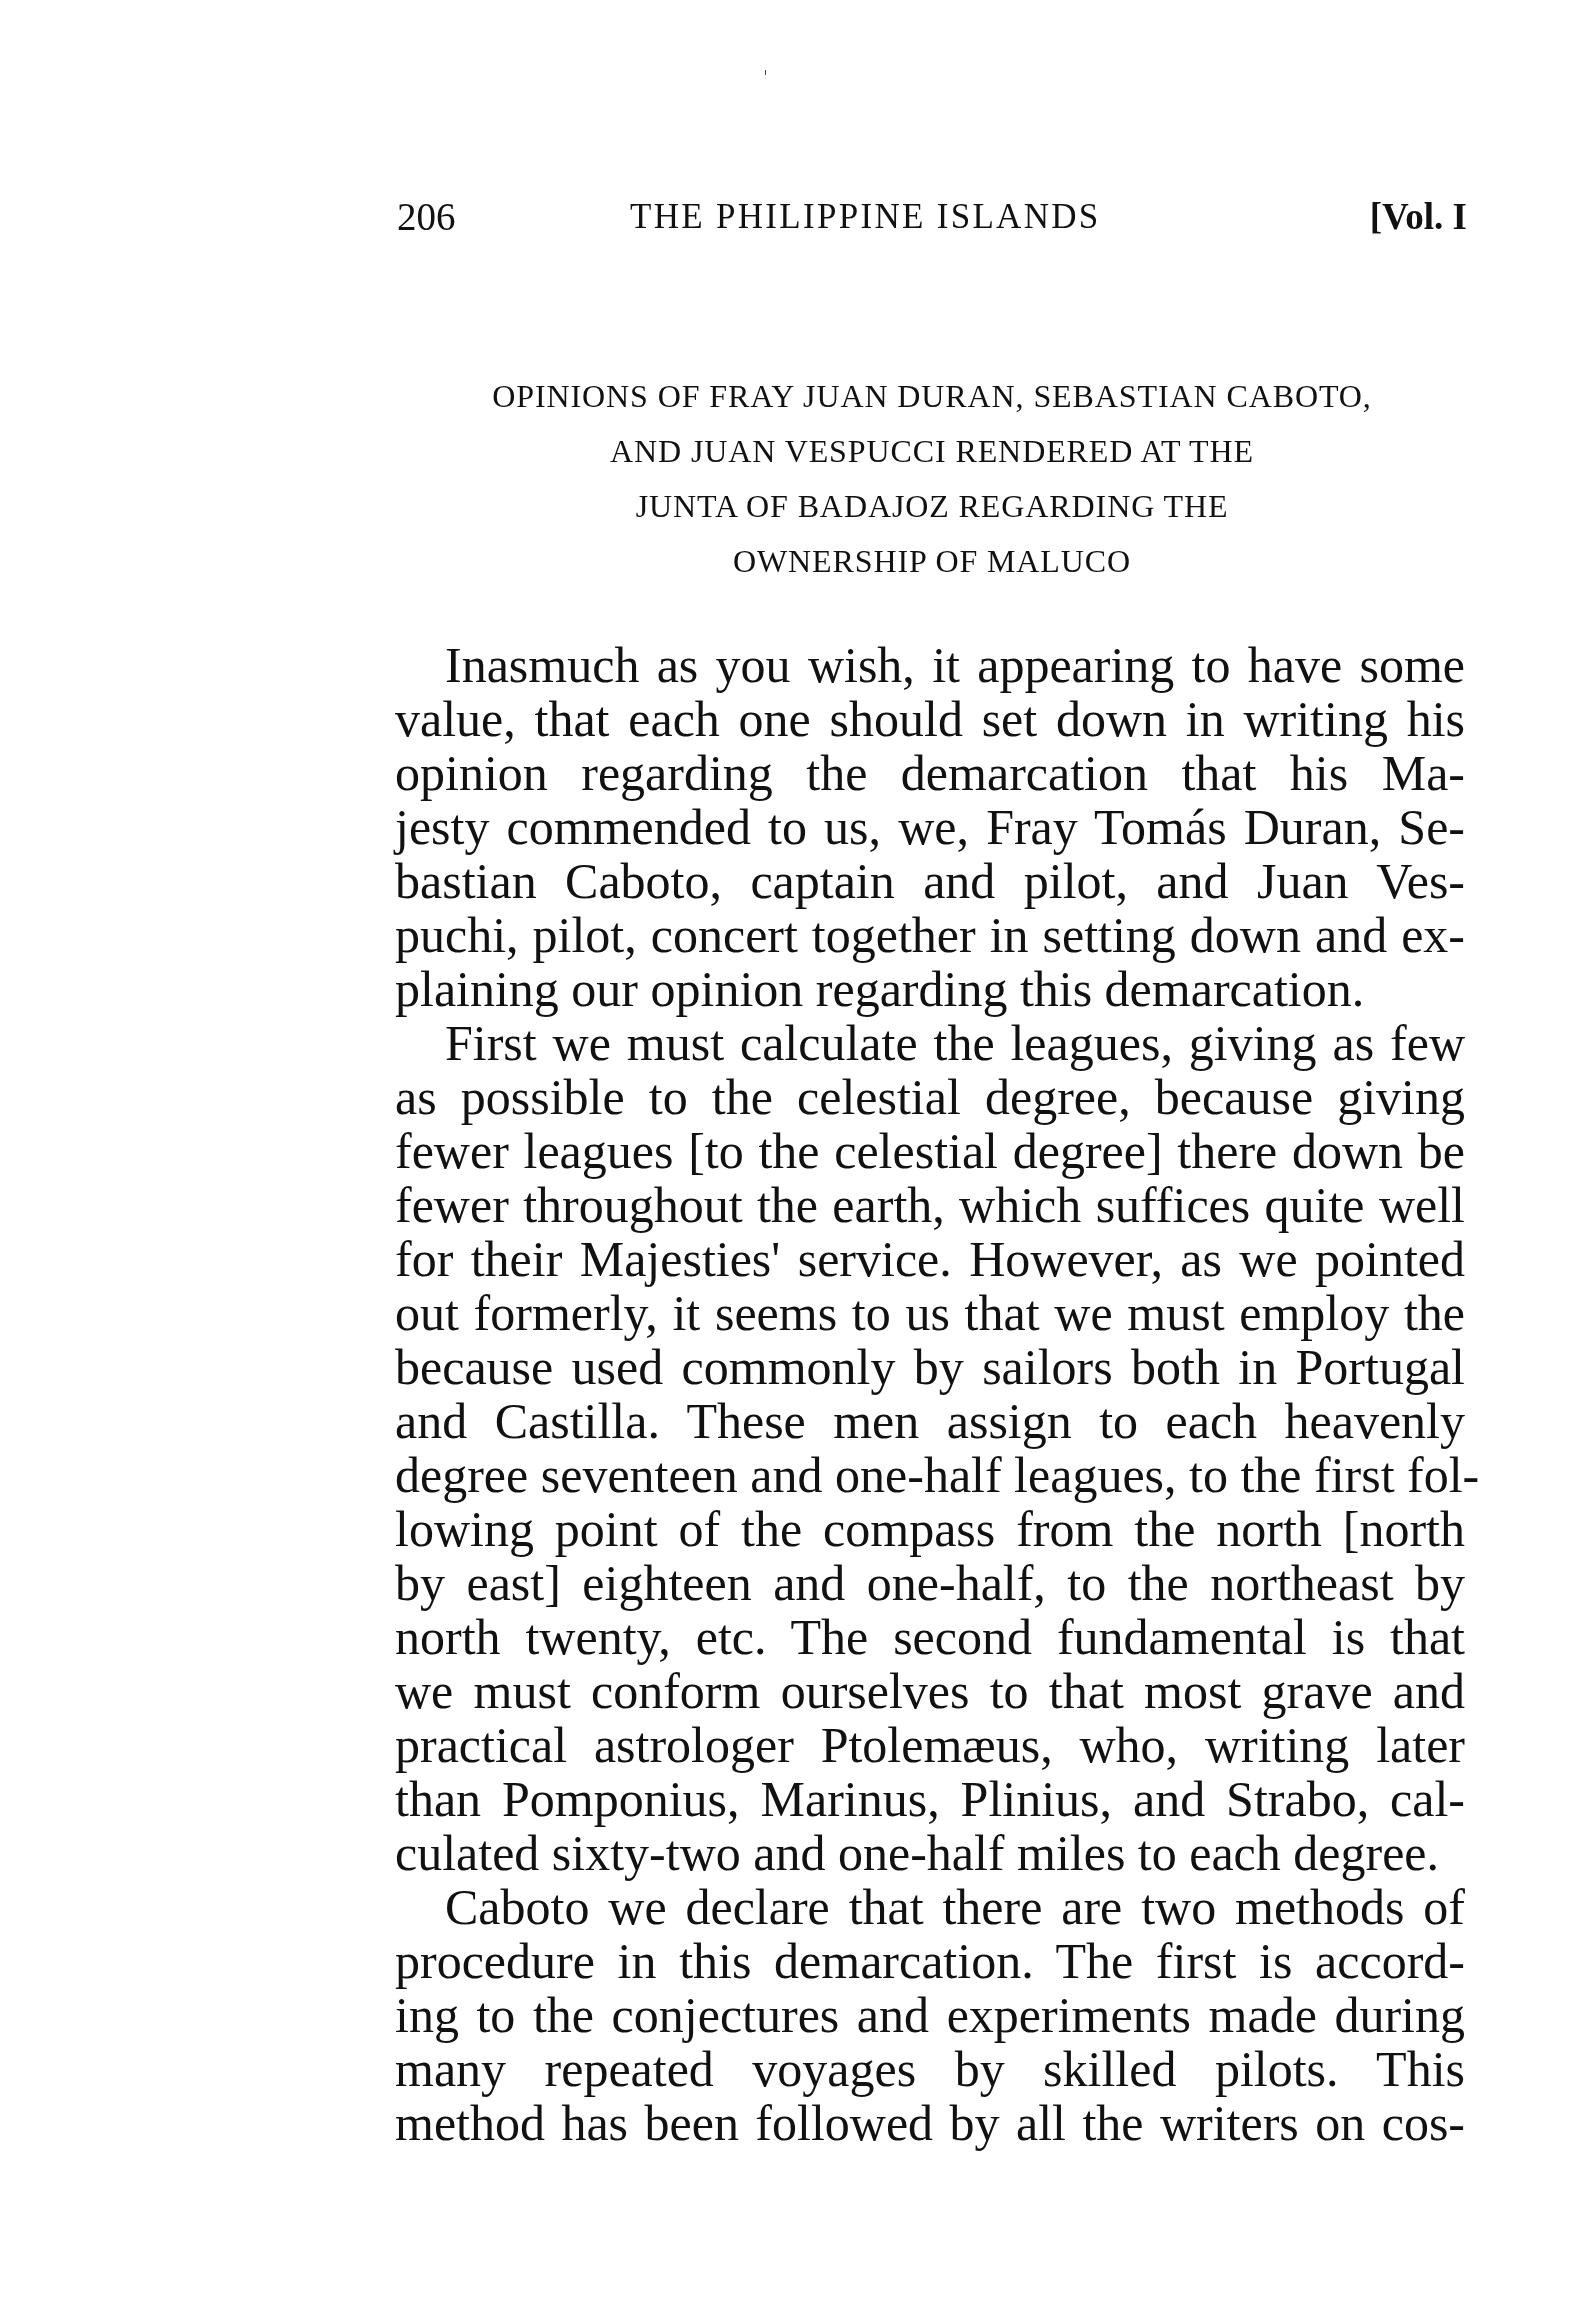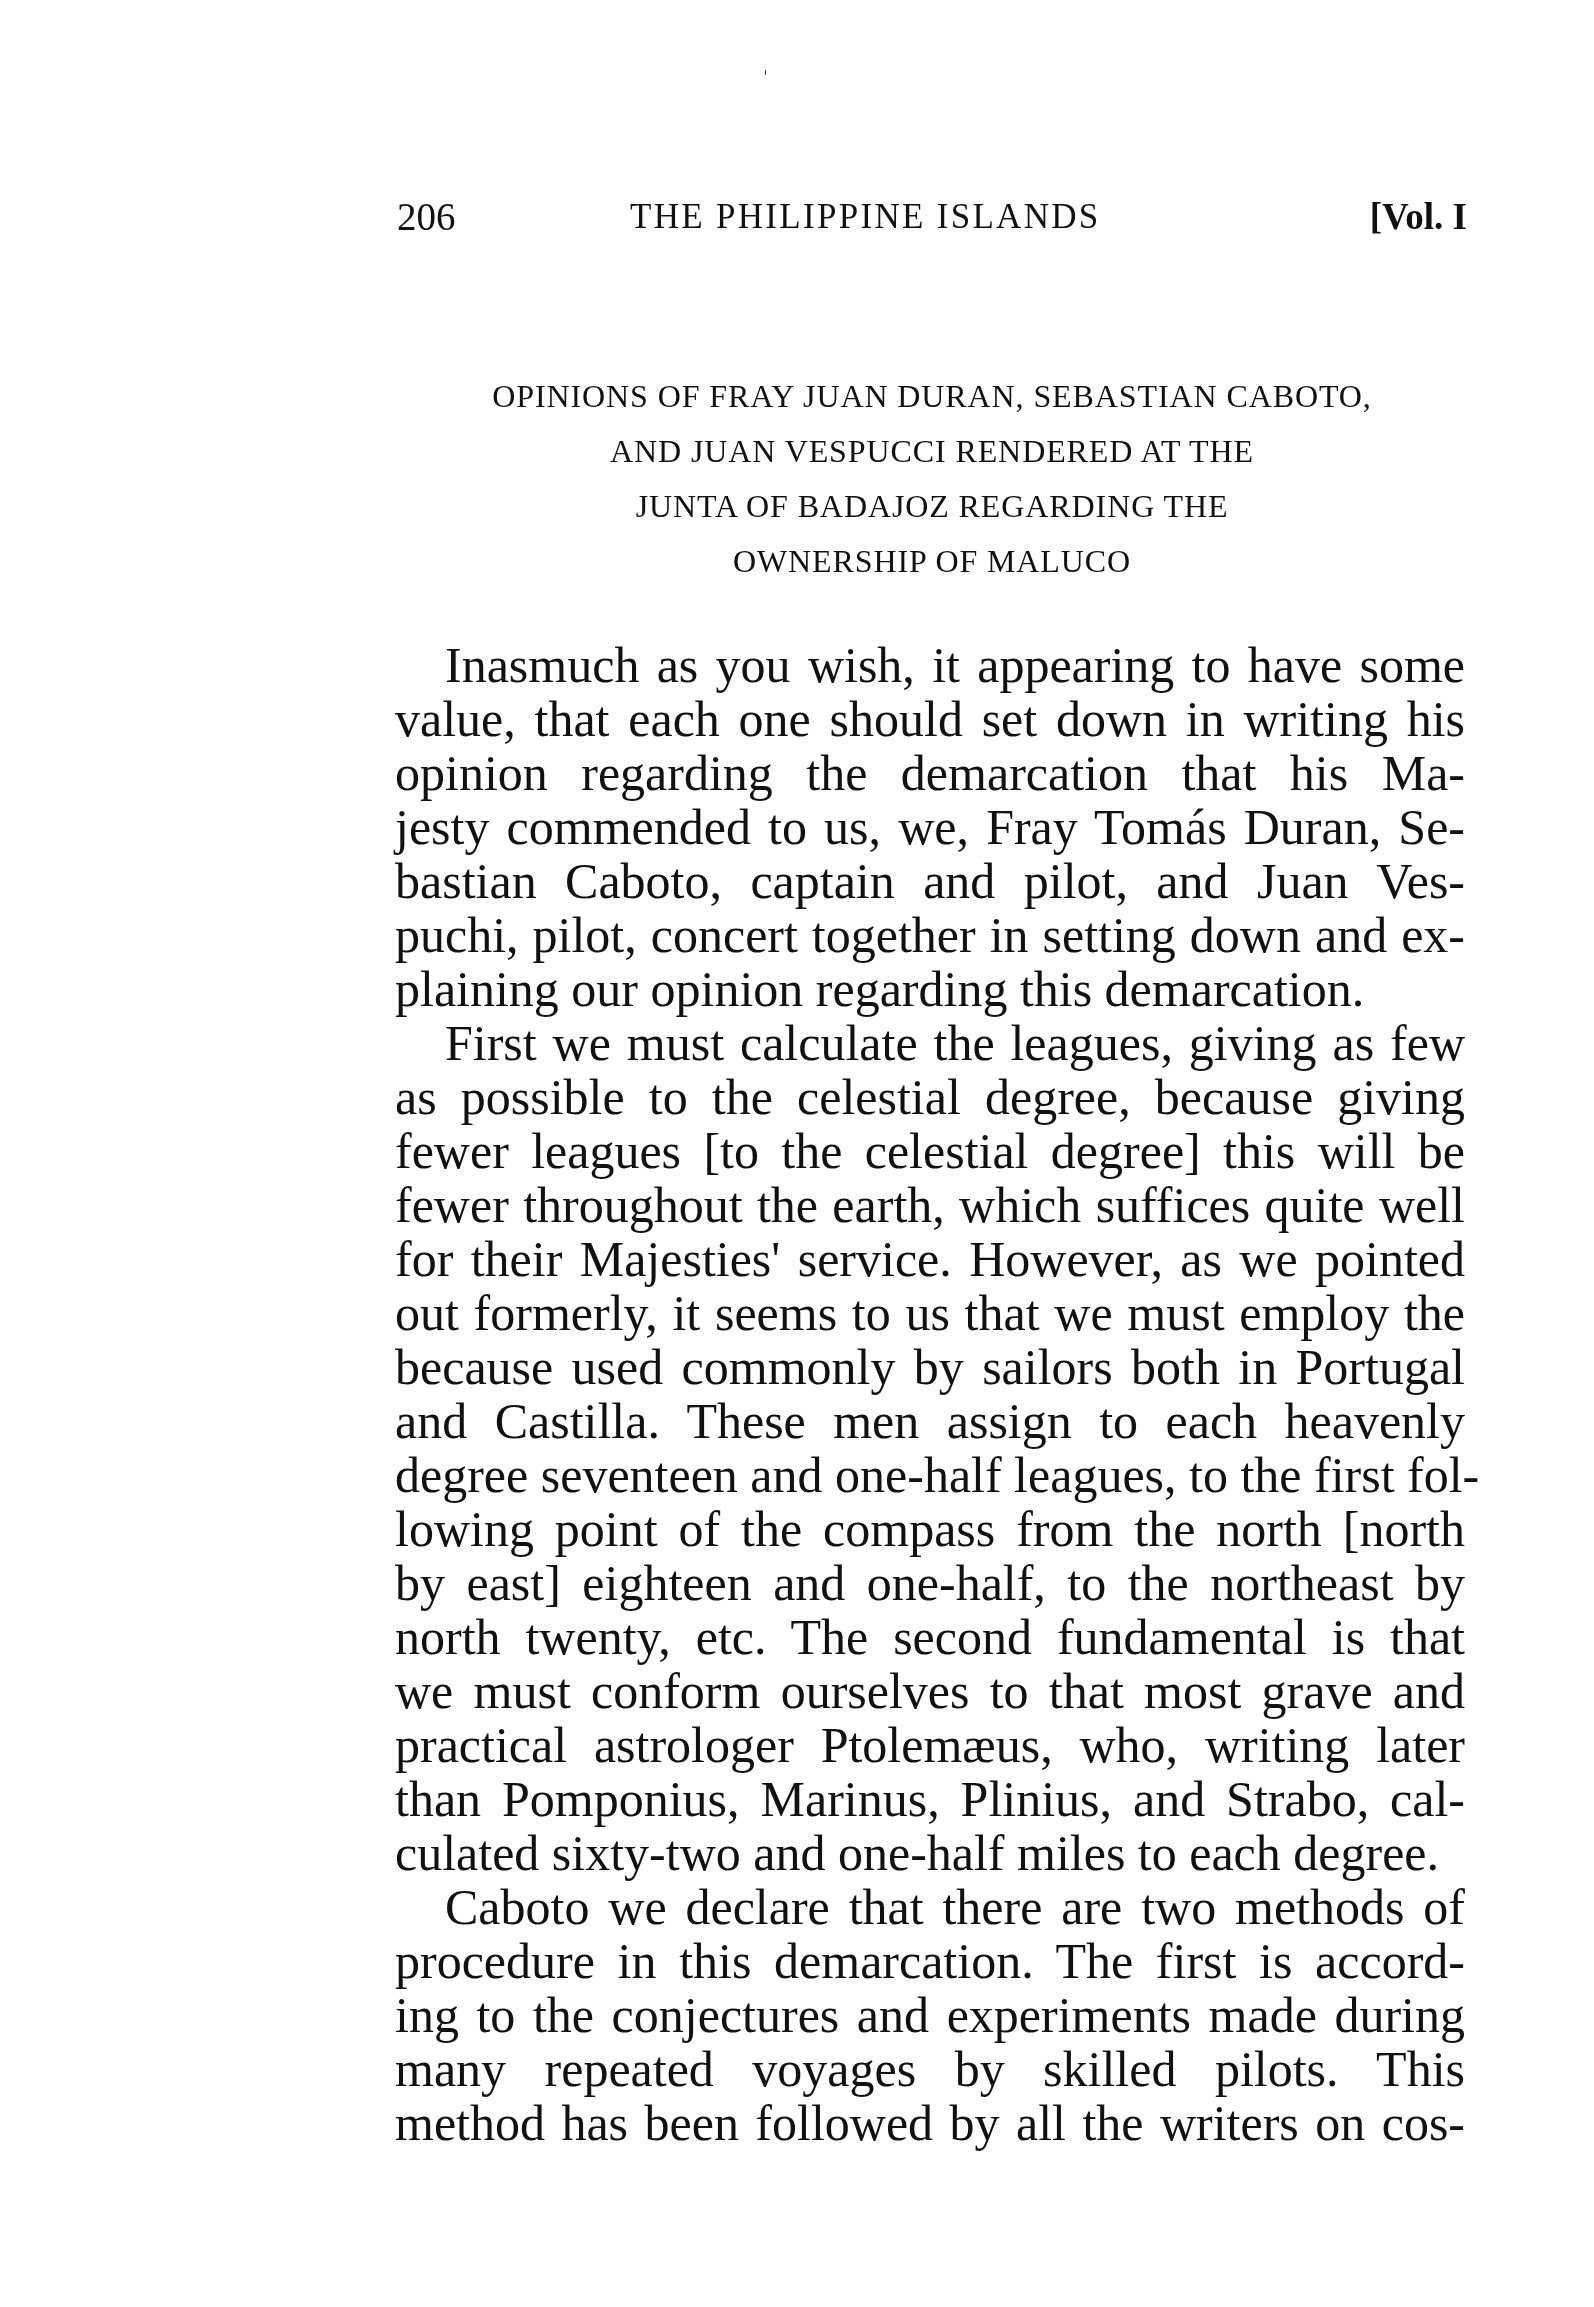--- a/index.html
+++ b/index.html
@@ -61,21 +61,21 @@
       <span class="line">value, that each one should set down in writing his</span>
       <span class="line">opinion regarding the demarcation that his Ma-</span>
       <span class="line">jesty commended to us, we, Fray Tomás Duran, Se-</span>
       <span class="line">bastian Caboto, captain and pilot, and Juan Ves-</span>
       <span class="line">puchi, pilot, concert together in setting down and ex-</span>
       <span class="line last">plaining our opinion regarding this demarcation.</span>
     </div>
     <div>
       <span class="line indent">First we must calculate the leagues, giving as few</span>
       <span class="line">as possible to the celestial degree, because giving</span>
-      <span class="line">fewer leagues [to the celestial degree] this will be</span>
+      <span class="line">fewer leagues [to the celestial degree] there down be</span>
       <span class="line">fewer throughout the earth, which suffices quite well</span>
       <span class="line">for their Majesties' service. However, as we pointed</span>
       <span class="line">out formerly, it seems to us that we must employ the</span>
       <span class="line">because used commonly by sailors both in Portugal</span>
       <span class="line">and Castilla. These men assign to each heavenly</span>
       <span class="line">degree seventeen and one-half leagues, to the first fol-</span>
       <span class="line">lowing point of the compass from the north [north</span>
       <span class="line">by east] eighteen and one-half, to the northeast by</span>
       <span class="line">north twenty, etc. The second fundamental is that</span>
       <span class="line">we must conform ourselves to that most grave and</span>

